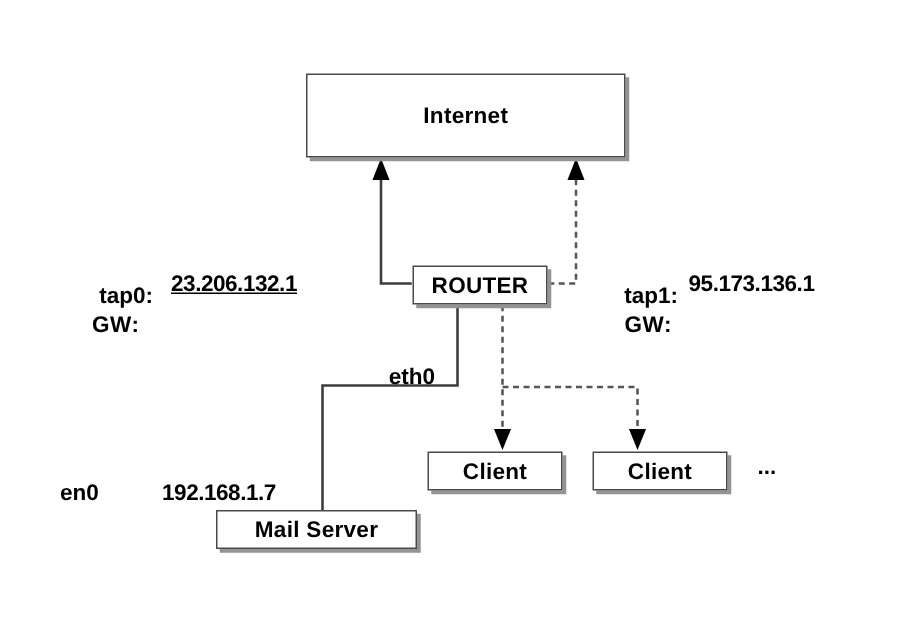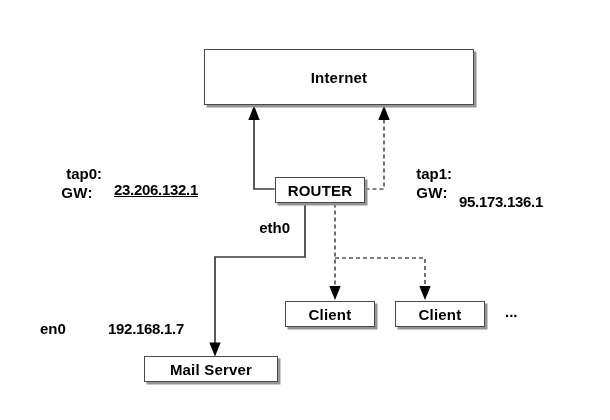--- a/index.html
+++ b/index.html
@@ -24,48 +24,48 @@
     border: 1.5px solid #4a4a4a;
     box-shadow: 2.5px 2.5px 0 #949494;
     display: flex;
     align-items: center;
     justify-content: center;
     font-size: 15px;
     font-weight: 600;
     letter-spacing: 0.2px;
     box-sizing: border-box;
   }
-  .node-internet { left: 204px; top: 49px;  width: 270px; height: 56px; }
+  .node-internet { left: 204px; top: 49px;  width: 213px; height: 56px; }
   .node-router   { left: 275px; top: 177px; width: 90px;  height: 26px; }
   .node-client1  { left: 285px; top: 301px; width: 90px;  height: 26px; }
   .node-client2  { left: 395px; top: 301px; width: 90px;  height: 26px; }
-  .node-mail     { left: 144px; top: 356px; width: 134px; height: 26px; }
+  .node-mail     { left: 144px; top: 340px; width: 134px; height: 26px; }
   .lbl {
     position: absolute;
     font-size: 15px;
     font-weight: 700;
     white-space: nowrap;
     line-height: 16px;
   }
   .ip { letter-spacing: -0.3px; }
-  .ra { text-align: right; }
+  .ra { text-align: right; margin-top: 24px; }
   .gw {
     font-size: 15px;
     text-transform: uppercase;
     letter-spacing: 0.4px;
     line-height: 13px;
   }
   .tap0-name { left: 40px;  top: 166px; width: 62px; }
   .tap0-ip   { left: 114px; top: 166px; }
   .gw0-name  { left: 40px;  top: 186px; width: 53px; }
   .gw0-ip    { left: 114px; top: 182px; text-decoration: underline; }
   .tap1-name { left: 395px; top: 166px; width: 57px; }
   .tap1-ip   { left: 459px; top: 166px; }
   .gw1-name  { left: 395px; top: 186px; width: 53px; }
-  .gw1-ip    { left: 459px; top: 182px; margin-top: 12px; }
+  .gw1-ip    { left: 459px; top: 182px; }
   .eth0-lbl  { left: 240px; top: 220px; width: 50px; }
   .en0-lbl   { left: 40px;  top: 321px; }
   .en0-ip    { left: 108px; top: 321px; }
   .more-lbl  { left: 505px; top: 304px; }
 </style>
 </head>
 <body>
 
 <div class="canvas">
 

